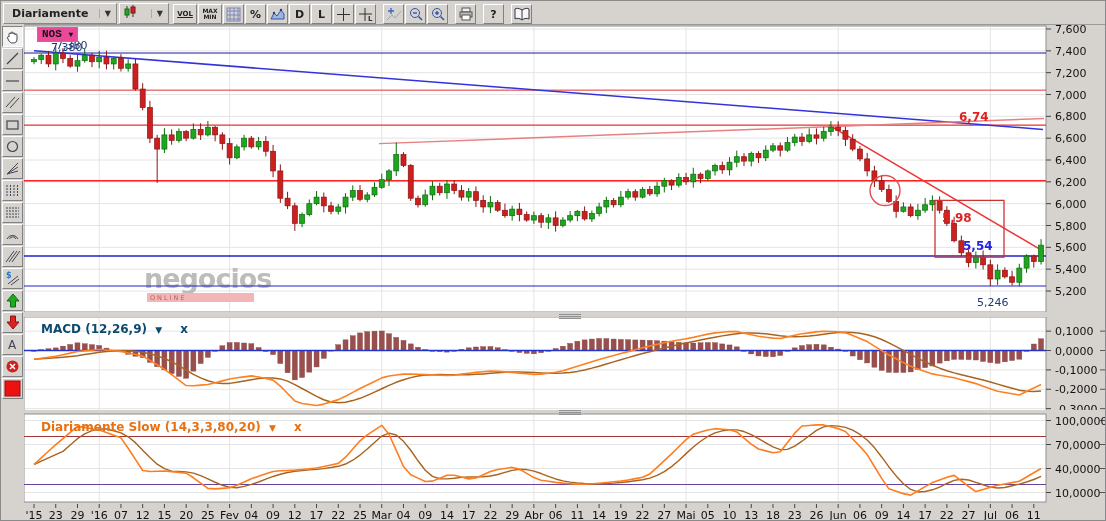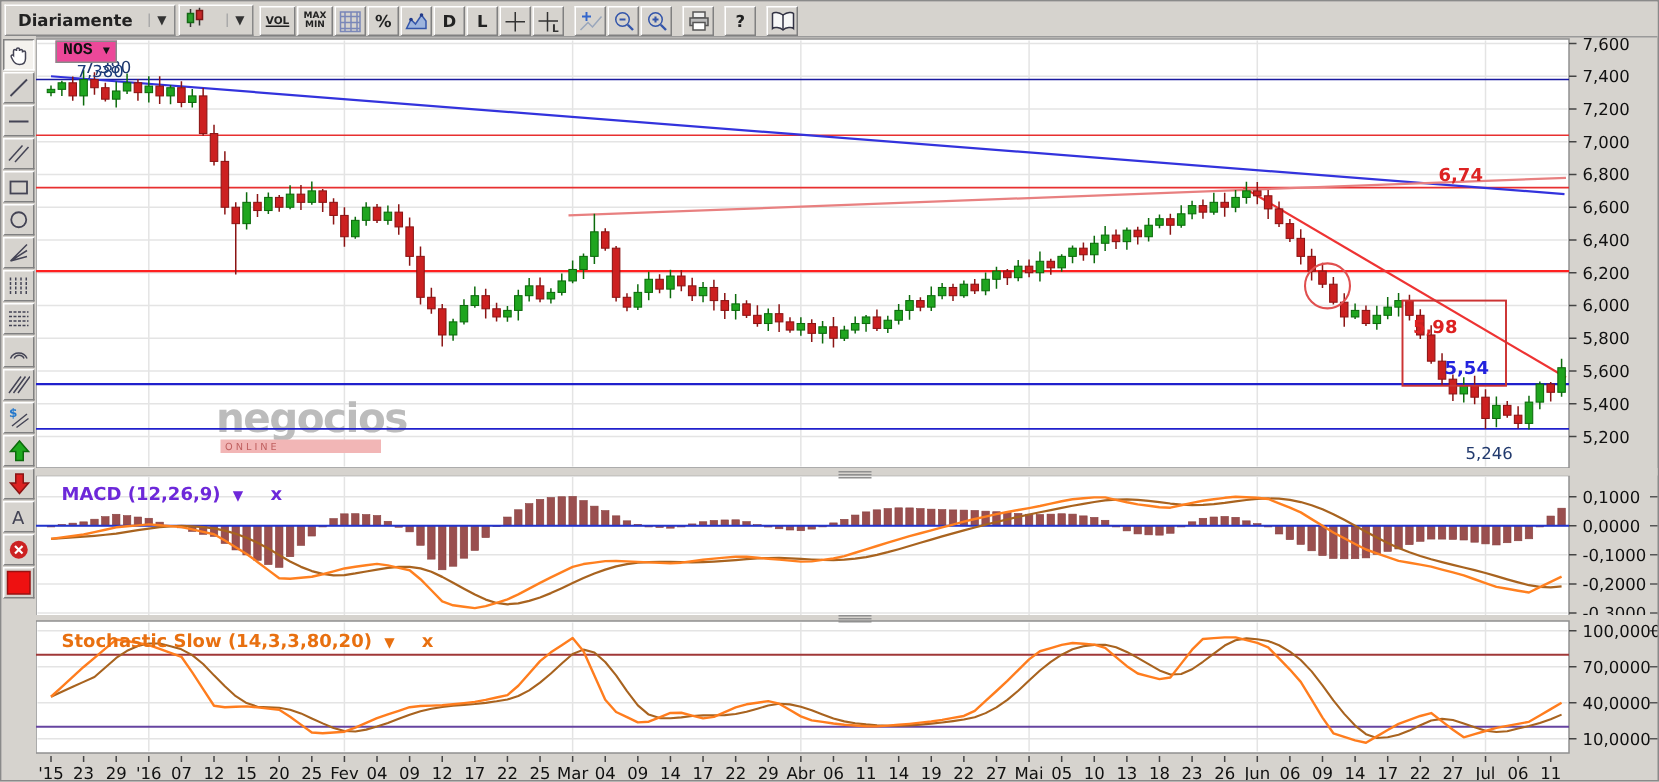--- a/index.html
+++ b/index.html
@@ -27,21 +27,21 @@
         display:flex;align-items:center;justify-content:center;cursor:pointer;box-sizing:border-box;}
   .tool.selected{background:#f4f2ee;border-color:#fff;border-top-color:#808080;border-left-color:#808080;}
   
   .panel-svg{position:absolute;left:23px;}
   .floatbox{position:absolute;z-index:5;}
   #nos-box{left:36px;top:26px;background:#ec4899;border:1px solid #8a8a8a;padding:0 4px;
            font-size:11px;font-weight:bold;color:#111;height:13px;line-height:13px;font-family:Liberation Mono, monospace;}
   #nos-box .caret{font-size:8px;}
   #nos-price{left:50px;top:40px;font-size:11px;color:#1a3a7a;}
   .ind-title{font-size:12px;font-weight:bold;}
-  #macd-title{left:40px;top:321px;color:#6d28d9;}
+  #macd-title{left:40px;top:321px;color:#0c4a6e;}
   #stoch-title{left:40px;top:419px;color:#e87010;}
   .ind-title .caret{font-size:9px;margin-left:4px;cursor:pointer;}
   .ind-title .closer{margin-left:14px;cursor:pointer;}
   .splitter{position:absolute;left:23px;width:1083px;background:#d6d3ce;z-index:4;}
   .grip{position:absolute;left:535px;top:1px;width:22px;height:4px;cursor:row-resize;}
   .grip i{display:block;height:1px;background:#909090;margin-top:1px;}
 </style>
 </head>
 <body>
 
@@ -231,21 +231,21 @@
     <span class="caret">▼</span>
   </div>
   <div class="floatbox" id="nos-price">7,380</div>
 
   <div class="floatbox ind-title" id="macd-title">
     <span>MACD (12,26,9)</span>
     <span class="caret">▼</span>
     <span class="closer">x</span>
   </div>
   <div class="floatbox ind-title" id="stoch-title">
-    <span>Stochastic Slow (14,3,3,80,20)</span>
+    <span>Diariamente Slow (14,3,3,80,20)</span>
     <span class="caret">▼</span>
     <span class="closer">x</span>
   </div>
 
   <div class="splitter" style="top:311px;height:5px">
     <span class="grip">
         <i></i>
         <i></i>
         <i></i>
       </span>

